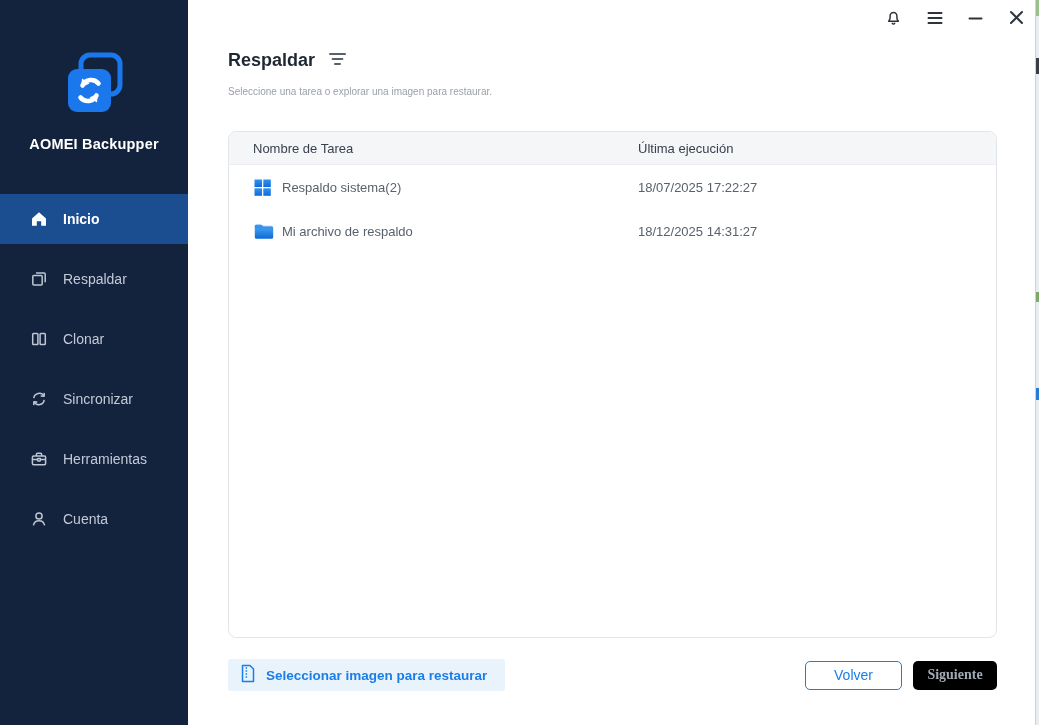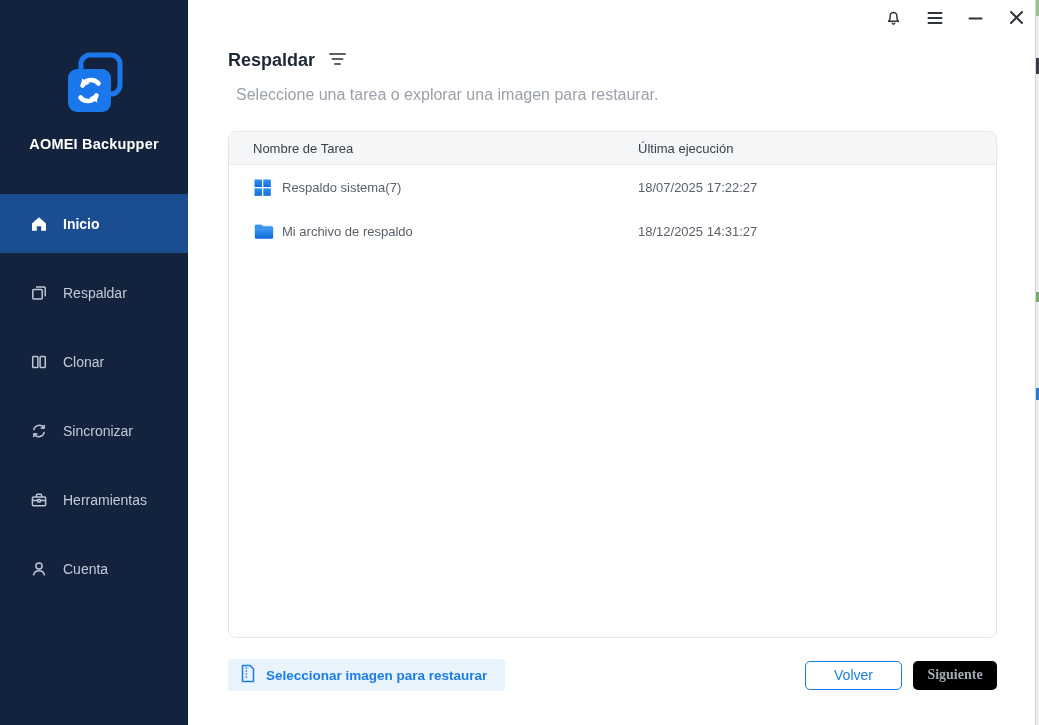--- a/index.html
+++ b/index.html
@@ -15,21 +15,21 @@
   
   .sidebar {
     width: 188px; height: 725px; flex: 0 0 188px;
     background: #13233E;
     position: relative;
   }
   .brand { height: 194px; display: flex; flex-direction: column; align-items: center; padding-top: 52px; }
   .brand-name { color: #ffffff; font-size: 14.5px; font-weight: bold; margin-top: 16px; letter-spacing: .2px; }
   .nav { display: flex; flex-direction: column; }
   .nav-item {
-    height: 59px; margin-bottom: 10px; display: flex; align-items: center;
+    height: 50px; margin-bottom: 10px; display: flex; align-items: center;
     padding-left: 30px; cursor: pointer;
   }
   .nav-item .nav-icon { width: 18px; height: 18px; display: flex; align-items: center; justify-content: center; }
   .nav-item .nav-label { margin-left: 15px; font-size: 14px; color: #C2CAD6; }
   .nav-item.active { background: #1A4E90; }
   .nav-item.active .nav-label { color: #ffffff; font-weight: bold; }
   .nav-icon svg { stroke: #BDC6D2; }
   .nav-item.active .nav-icon svg { stroke: #ffffff; }
 
   
@@ -37,21 +37,21 @@
 
   .window-controls {
     position: absolute; top: 6px; right: 8px;
     display: flex; align-items: center; gap: 12px;
   }
   .wc-btn { width: 29px; height: 27px; display: flex; align-items: center; justify-content: center; cursor: pointer; }
 
   .page-title-row { position: absolute; top: 50px; left: 40px; display: flex; align-items: center; }
   .page-title { font-size: 18px; font-weight: bold; color: #1E2734; }
   .filter-btn { margin-left: 12px; width: 20px; height: 20px; display: flex; align-items: center; justify-content: center; cursor: pointer; }
-  .subtitle { position: absolute; top: 86px; left: 48px; font-size: 16px; color: #9BA1AA; }
+  .subtitle { position: absolute; top: 86px; left: 40px; font-size: 10px; color: #9BA1AA; }
 
   
   .task-table {
     position: absolute; top: 131px; left: 40px;
     width: 769px; height: 507px;
     border: 1px solid #E2E6EA; border-radius: 8px;
     background: #ffffff; overflow: hidden;
   }
   .thead {
     height: 33px; background: #F5F6F8; border-bottom: 1px solid #EBEDF0;
@@ -249,21 +249,21 @@
               <stop offset="0" stop-color="#2E93F0"></stop>
                   <stop offset="1" stop-color="#0F6BDC"></stop>
             </linearGradient>
               </defs>
             <rect x="0.5" y="0.5" width="7.5" height="7.5" fill="url(#wg)"></rect>
             <rect x="9.3" y="0.5" width="7.5" height="7.5" fill="url(#wg)"></rect>
             <rect x="0.5" y="9.3" width="7.5" height="7.5" fill="url(#wg)"></rect>
             <rect x="9.3" y="9.3" width="7.5" height="7.5" fill="url(#wg)"></rect>
           </svg>
         </span>
-        <span class="row-name">Respaldo sistema(7)</span>
+        <span class="row-name">Respaldo sistema(2)</span>
         <span class="row-date">18/07/2025 17:22:27</span>
       </div>
 
       <div class="trow">
         <span class="row-icon">
           <svg width="20" height="16" viewBox="0 0 20 16">
             <defs>
                 <linearGradient id="fg" x1="0" y1="0" x2="0" y2="1">
               <stop offset="0" stop-color="#4FAAF6"></stop>
                   <stop offset="1" stop-color="#0D6AD8"></stop>

